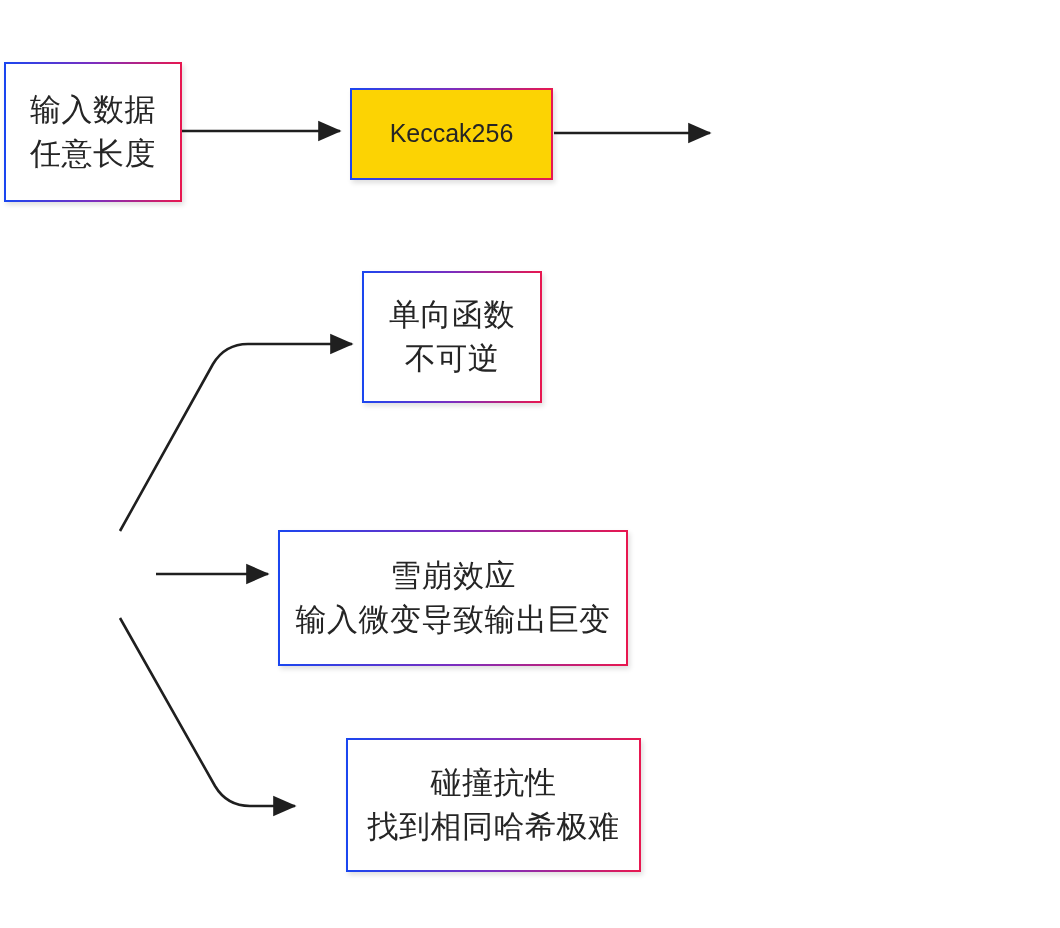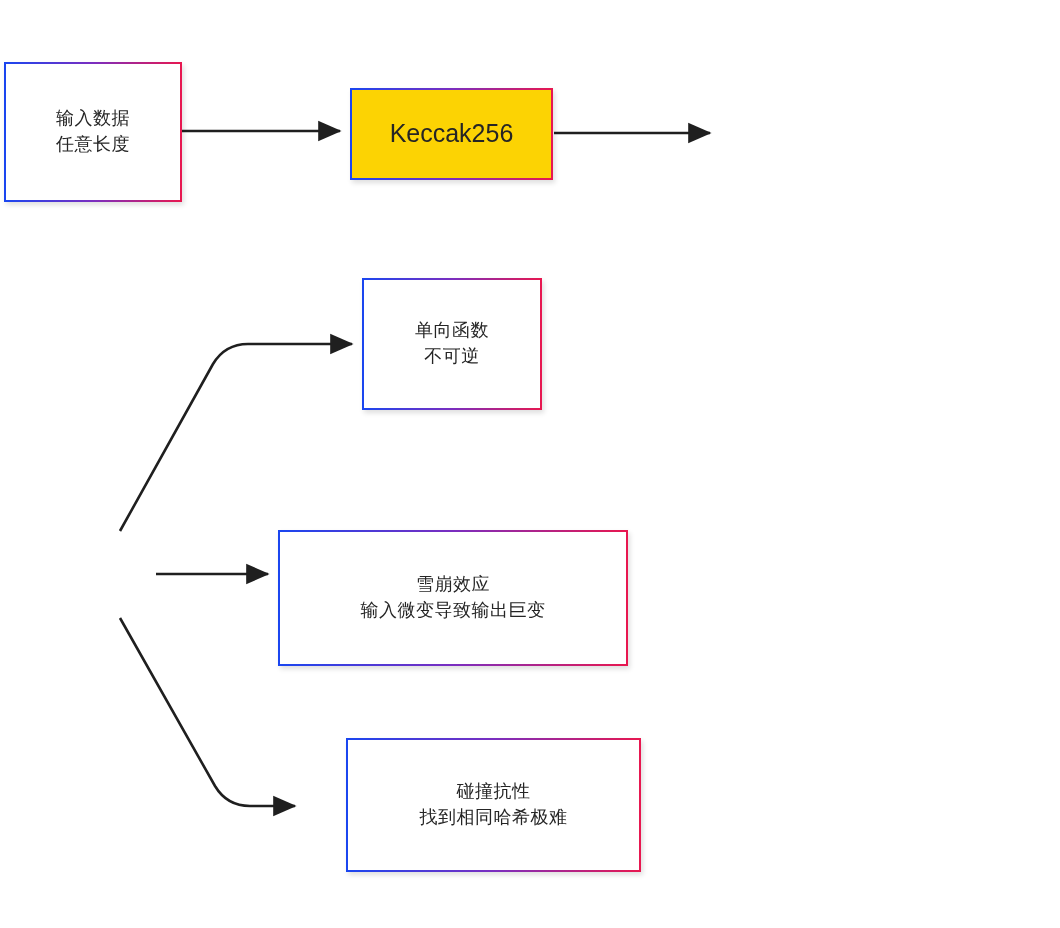--- a/index.html
+++ b/index.html
@@ -50,21 +50,21 @@
     background-image:
       linear-gradient(var(--fill), var(--fill)),
       linear-gradient(90deg, #1a46f0 0%, #7a2ec0 50%, #e8174f 100%);
   }
   .node-line {
     display: block;
     line-height: 1.42;
     white-space: nowrap;
   }
   .cjk {
-    font-size: 18px;
+    font-size: 31px;
     letter-spacing: 0.5px;
   }
   .latin {
     font-size: 25px;
   }
   .small-node .cjk { font-size: 22px; }
 </style>
 </head>
 <body>
 
@@ -92,21 +92,21 @@
     <span class="node-line cjk">输入数据</span>
     <span class="node-line cjk">任意长度</span>
   </div>
 
   <div class="node accent" style="left: 350px; top: 88px; width: 203px; height: 92px; --fill: #fcd303; background-image: linear-gradient(rgb(252, 211, 3), rgb(252, 211, 3)), linear-gradient(90deg, rgb(26, 70, 240) 0%, rgb(122, 46, 192) 50%, rgb(232, 23, 79) 100%);">
     <span class="node-line latin">Keccak256</span>
   </div>
 
 
 
-  <div class="node" style="left: 362px; top: 278px; width: 180px; height: 132px; --fill: #ffffff; background-image: linear-gradient(rgb(255, 255, 255), rgb(255, 255, 255)), linear-gradient(90deg, rgb(26, 70, 240) 0%, rgb(122, 46, 192) 50%, rgb(232, 23, 79) 100%);">
+  <div class="node" style="left: 362px; top: 271px; width: 180px; height: 132px; --fill: #ffffff; background-image: linear-gradient(rgb(255, 255, 255), rgb(255, 255, 255)), linear-gradient(90deg, rgb(26, 70, 240) 0%, rgb(122, 46, 192) 50%, rgb(232, 23, 79) 100%);">
     <span class="node-line cjk">单向函数</span>
     <span class="node-line cjk">不可逆</span>
   </div>
 
   <div class="node" style="left: 278px; top: 508px; width: 350px; height: 136px; --fill: #ffffff; background-image: linear-gradient(rgb(255, 255, 255), rgb(255, 255, 255)), linear-gradient(90deg, rgb(26, 70, 240) 0%, rgb(122, 46, 192) 50%, rgb(232, 23, 79) 100%); margin-top: 22px;">
     <span class="node-line cjk">雪崩效应</span>
     <span class="node-line cjk">输入微变导致输出巨变</span>
   </div>
 
   <div class="node" style="left: 307px; top: 738px; width: 295px; height: 134px; --fill: #ffffff; background-image: linear-gradient(rgb(255, 255, 255), rgb(255, 255, 255)), linear-gradient(90deg, rgb(26, 70, 240) 0%, rgb(122, 46, 192) 50%, rgb(232, 23, 79) 100%); margin-left: 39px;">

